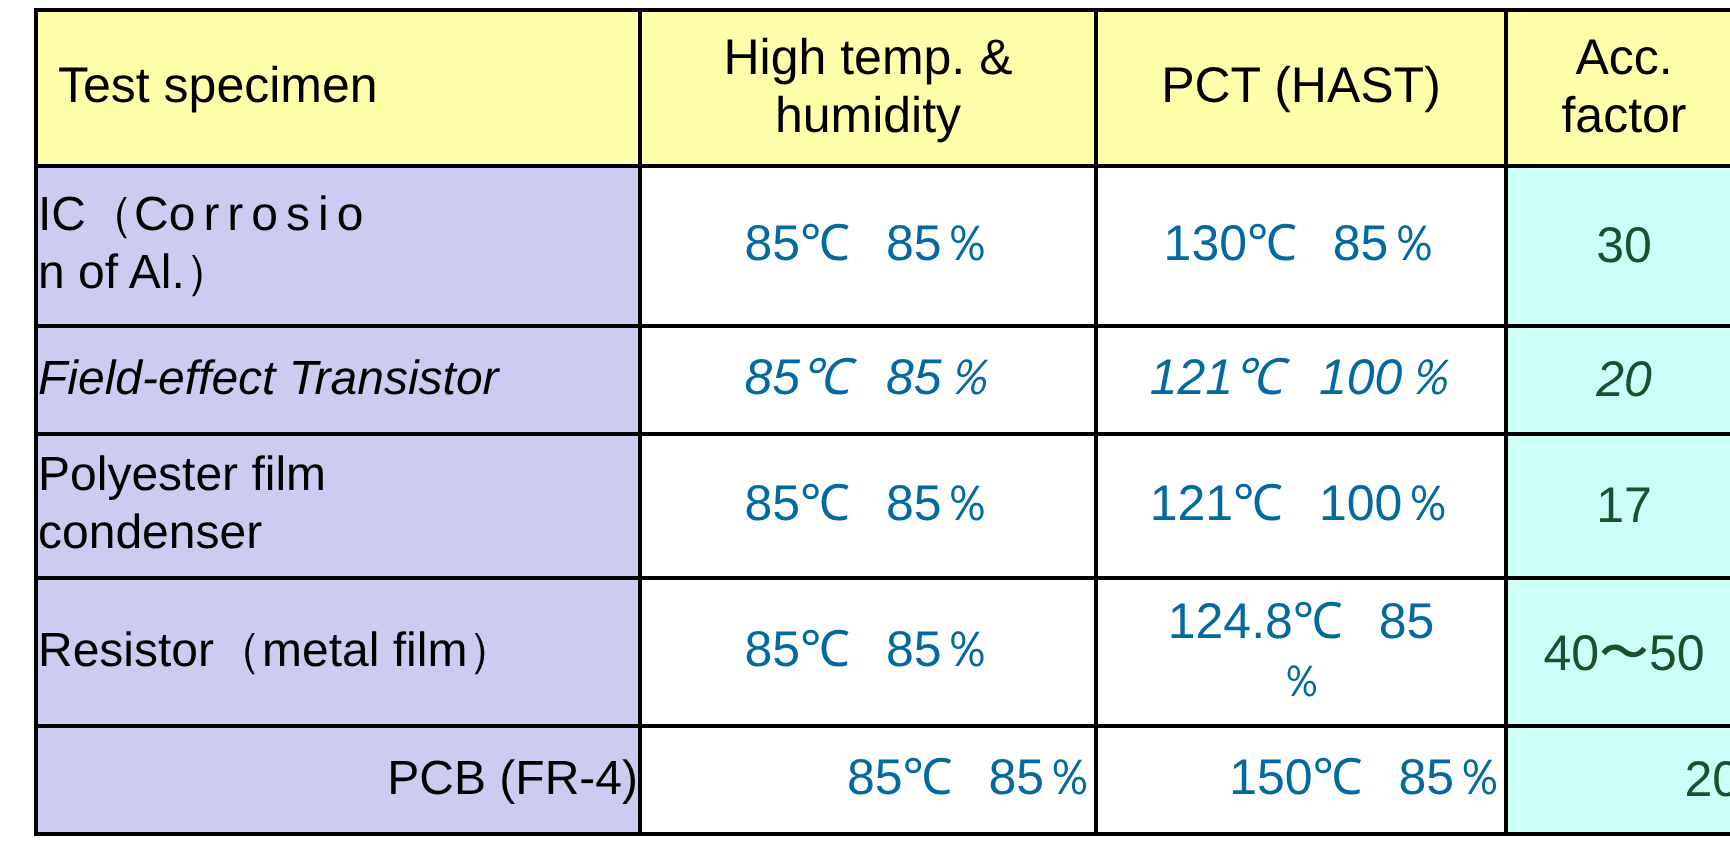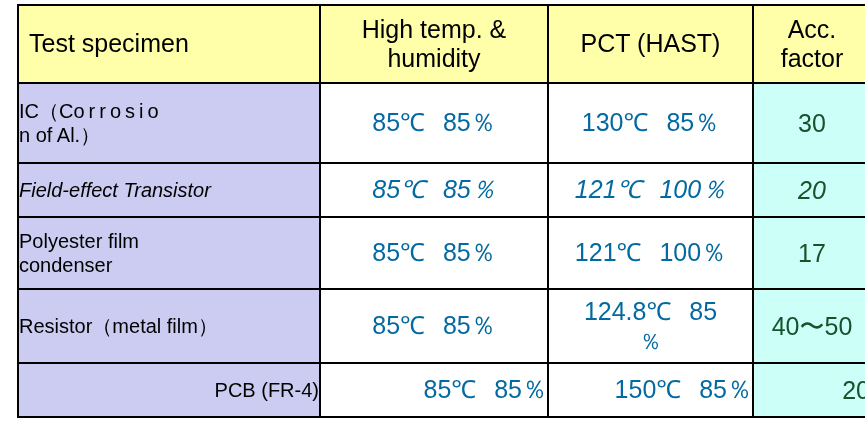--- a/index.html
+++ b/index.html
@@ -46,21 +46,21 @@
   }
   .hdr.left {
     text-align: left;
     padding-left: 10px;
   }
   .hdr-inner { display: block; }
 
   
   .spec {
     background: #ccccf2;
-    font-size: 20px;
+    font-size: 24px;
     color: #000;
     padding: 6px 8px 6px 10px;
     line-height: 1.2;
   }
   .spec .spaced {
     letter-spacing: 4px;
   }
   .spec .two-line {
     display: block;
   }

